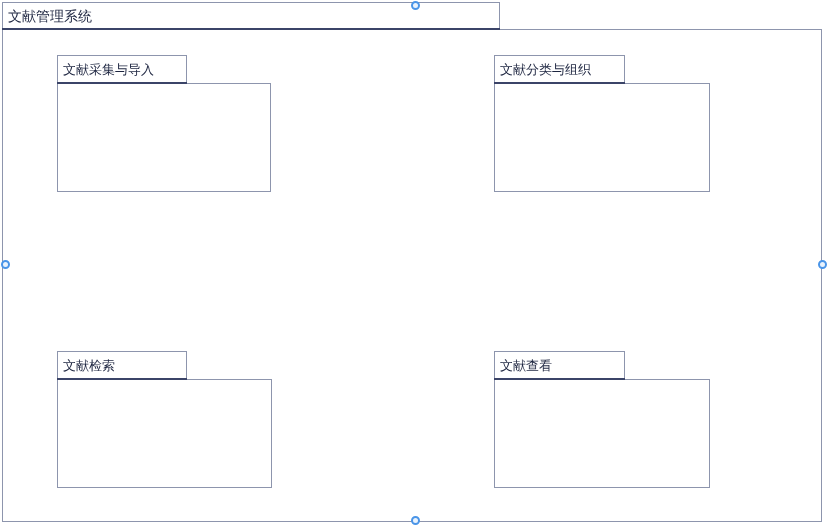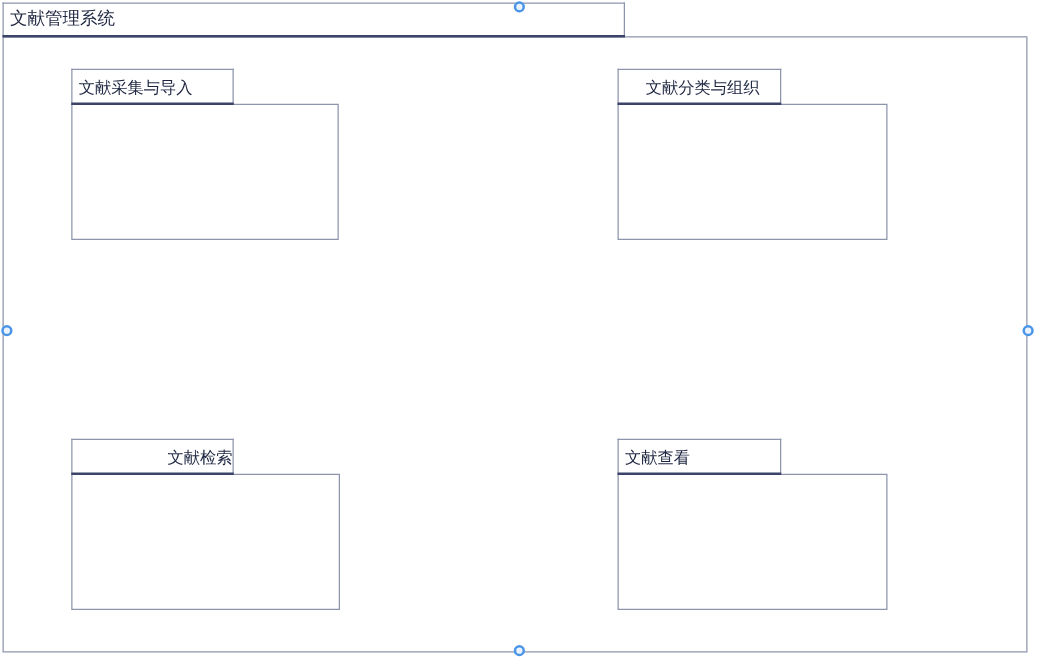--- a/index.html
+++ b/index.html
@@ -54,21 +54,20 @@
     height: 2px;
     background: #3b4468;
     z-index: 3;
   }
 
   
   #outer-pkg { left: 2px; top: 2px; }
   #outer-pkg .pkg-tab {
     width: 498px;
     height: 27px;
-    font-family: Liberation Mono, monospace;
   }
   #outer-pkg .pkg-tab-label { font-size: 14px; }
   #outer-pkg .pkg-body {
     top: 27px;
     width: 820px;
     height: 493px;
   }
   #outer-pkg .pkg-seam {
     left: 0px;
     top: 26px;
@@ -89,26 +88,26 @@
     top: 27px;
     height: 2px;
   }
 
   #pkg-acquisition { left: 57px;  top: 55px;  }
   #pkg-acquisition .pkg-tab  { width: 130px; }
   #pkg-acquisition .pkg-seam { width: 130px; }
   #pkg-acquisition .pkg-body { width: 214px; }
 
   #pkg-classification { left: 494px; top: 55px; }
-  #pkg-classification .pkg-tab  { width: 131px; justify-content: center; }
+  #pkg-classification .pkg-tab  { width: 131px; }
   #pkg-classification .pkg-seam { width: 131px; }
   #pkg-classification .pkg-body { width: 216px; }
 
   #pkg-search { left: 57px;  top: 351px; }
-  #pkg-search .pkg-tab  { width: 130px; justify-content: flex-end; }
+  #pkg-search .pkg-tab  { width: 130px; }
   #pkg-search .pkg-seam { width: 130px; }
   #pkg-search .pkg-body { width: 215px; }
 
   #pkg-view { left: 494px; top: 351px; }
   #pkg-view .pkg-tab  { width: 131px; align-items: center; }
   #pkg-view .pkg-seam { width: 131px; }
   #pkg-view .pkg-body { width: 216px; }
 
   
   .handle {

